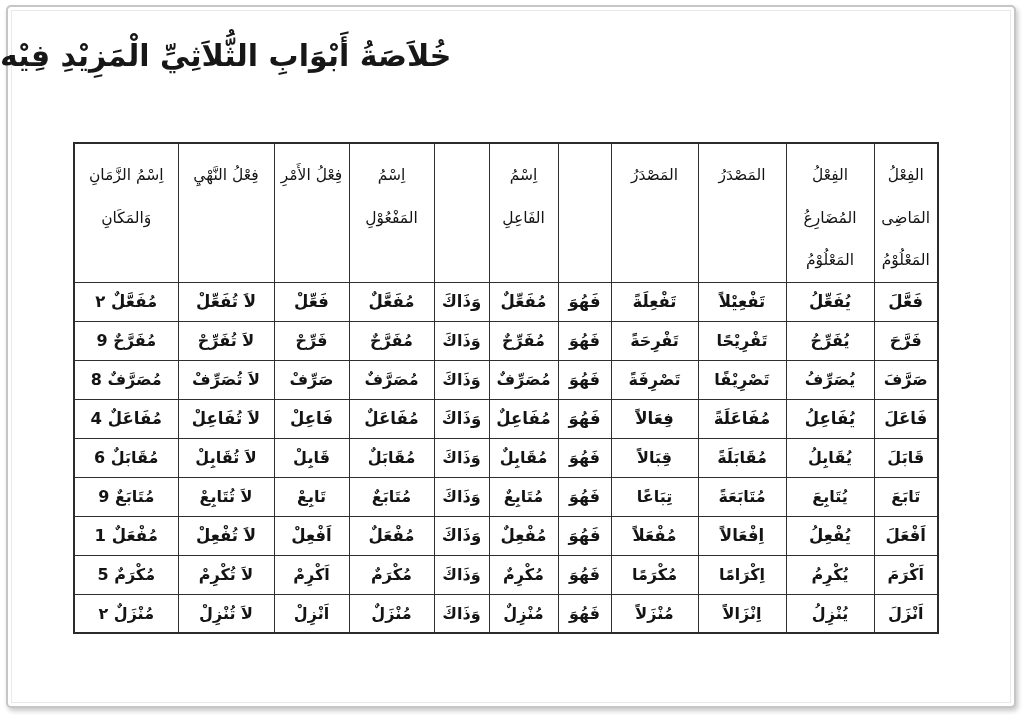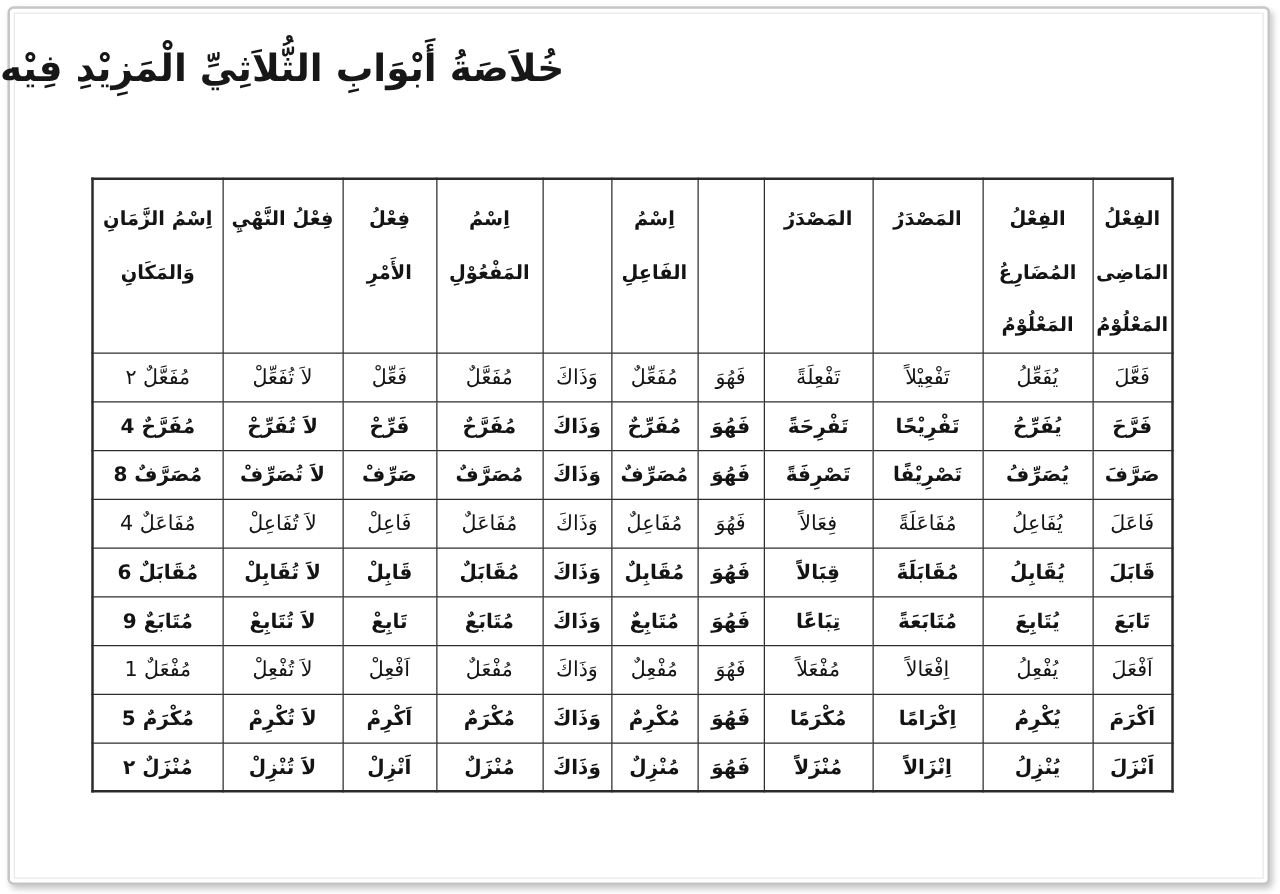--- a/index.html
+++ b/index.html
@@ -49,33 +49,33 @@
     color: #141414;
     overflow: hidden;
     padding: 0;
   }
   table.morph-table thead tr { height: 138px; }
   table.morph-table tbody tr { height: 39px; }
   table.morph-table th {
     vertical-align: top;
     padding-top: 10px;
     font-size: 15.5px;
-    font-weight: 700;
+    font-weight: 400;
     white-space: pre-line;
     line-height: 2.75;
     margin-top: 12px;
   }
   table.morph-table td {
     font-size: 16px;
     font-weight: 600;
     vertical-align: middle;
     line-height: 1.2;
   }
   table.morph-table tbody tr.pattern-row td {
-    font-weight: 400;
+    font-weight: 700;
     font-size: 16.5px;
   }
 </style>
 </head>
 <body>
 
 <div class="scan-frame"></div>
 
 <div class="page-title">خُلاَصَةُ أَبْوَابِ الثُّلاَثِيِّ الْمَزِيْدِ فِيْه</div>
 
@@ -133,21 +133,21 @@
         <td>فَرَّحَ</td>
         <td>يُفَرِّحُ</td>
         <td>تَفْرِيْحًا</td>
         <td>تَفْرِحَةً</td>
         <td>فَهُوَ</td>
         <td>مُفَرِّحٌ</td>
         <td>وَذَاكَ</td>
         <td>مُفَرَّحٌ</td>
         <td>فَرِّحْ</td>
         <td>لاَ تُفَرِّحْ</td>
-        <td>مُفَرَّحٌ 4</td>
+        <td>مُفَرَّحٌ 9</td>
       </tr>
       <tr>
         <td>صَرَّفَ</td>
         <td>يُصَرِّفُ</td>
         <td>تَصْرِيْفًا</td>
         <td>تَصْرِفَةً</td>
         <td>فَهُوَ</td>
         <td>مُصَرِّفٌ</td>
         <td>وَذَاكَ</td>
         <td>مُصَرَّفٌ</td>

